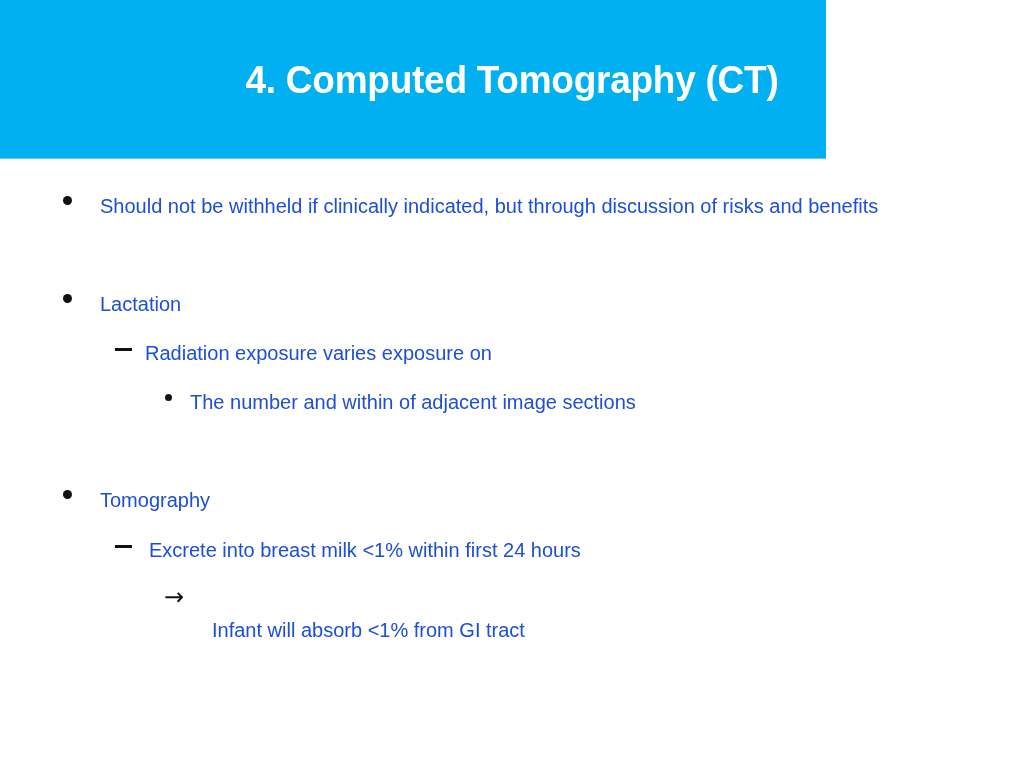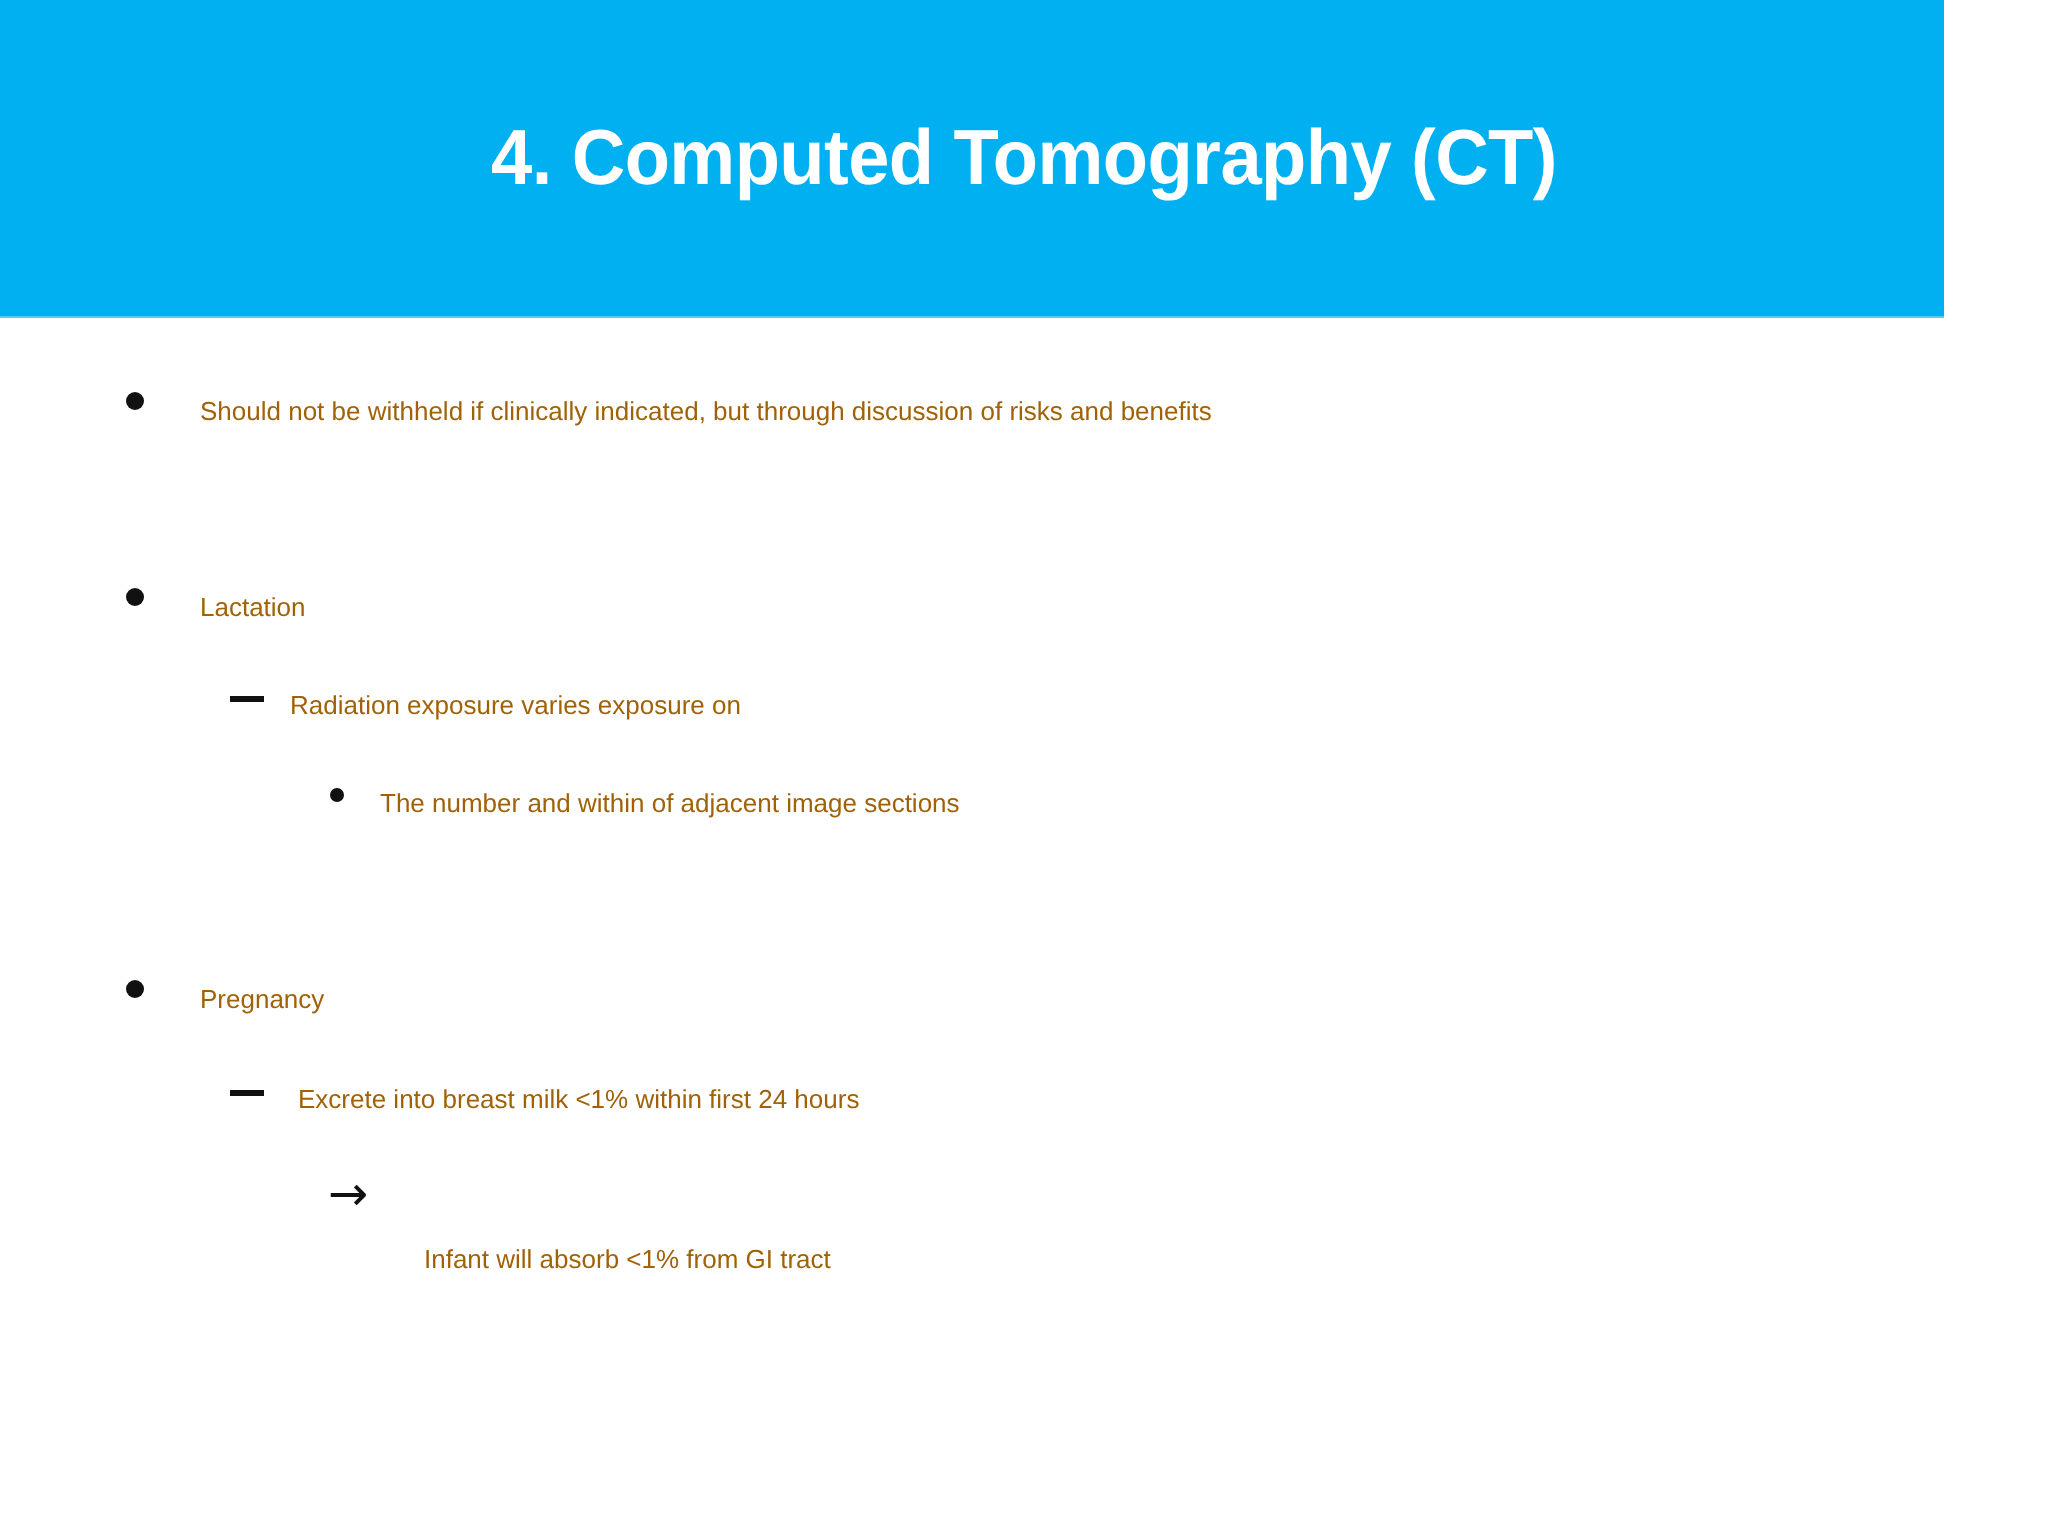--- a/index.html
+++ b/index.html
@@ -3,38 +3,38 @@
 <meta charset="utf-8">
 <style>
   html, body { margin: 0; padding: 0; }
   body {
     width: 1024px; height: 768px; overflow: hidden;
     background: #ffffff;
     font-family: "Liberation Sans", sans-serif;
     position: relative;
   }
   .header {
-    position: absolute; left: 0; top: 0; width: 972px; height: 158px;
+    position: absolute; left: 0; top: 0; width: 826px; height: 158px;
     background: #00b0f0;
     border-bottom: 1px solid #5fc8ee;
   }
   .title {
     position: absolute; left: 0; width: 1024px; top: 56px;
     text-align: center;
     color: #ffffff;
     font-weight: bold;
     font-size: 39px;
     letter-spacing: -0.3px;
     line-height: 48px;
     transform: scaleX(0.95);
   }
   .line {
     position: absolute;
-    color: #a16207;
-    font-size: 13px;
+    color: #1d4ed8;
+    font-size: 20px;
     line-height: 24px;
     white-space: nowrap;
   }
   .bullet {
     position: absolute;
     width: 9px; height: 9px; border-radius: 50%;
     background: #111111;
   }
   .bullet.small { width: 7px; height: 7px; }
   .dash {
@@ -62,20 +62,20 @@
   <div class="bullet" style="left:63px; top:294px;"></div>
   <div class="line" style="left:100px; top:292px;">Lactation</div>
 
   <div class="dash" style="left:115px; top:348px;"></div>
   <div class="line" style="left:145px; top:341px;">Radiation exposure varies exposure on</div>
 
   <div class="bullet small" style="left:165px; top:394px;"></div>
   <div class="line" style="left:190px; top:390px;">The number and within of adjacent image sections</div>
 
   <div class="bullet" style="left:63px; top:490px;"></div>
-  <div class="line" style="left:100px; top:488px;">Pregnancy</div>
+  <div class="line" style="left:100px; top:488px;">Tomography</div>
 
   <div class="dash" style="left:115px; top:545px;"></div>
   <div class="line" style="left:149px; top:538px;">Excrete into breast milk &lt;1% within first 24 hours</div>
 
   <div class="arrow" style="left:164px; top:585px;">→</div>
   <div class="line" style="left:212px; top:588px;margin-top:30px;">Infant will absorb &lt;1% from GI tract</div>
 </div>
 
 </body></html>

